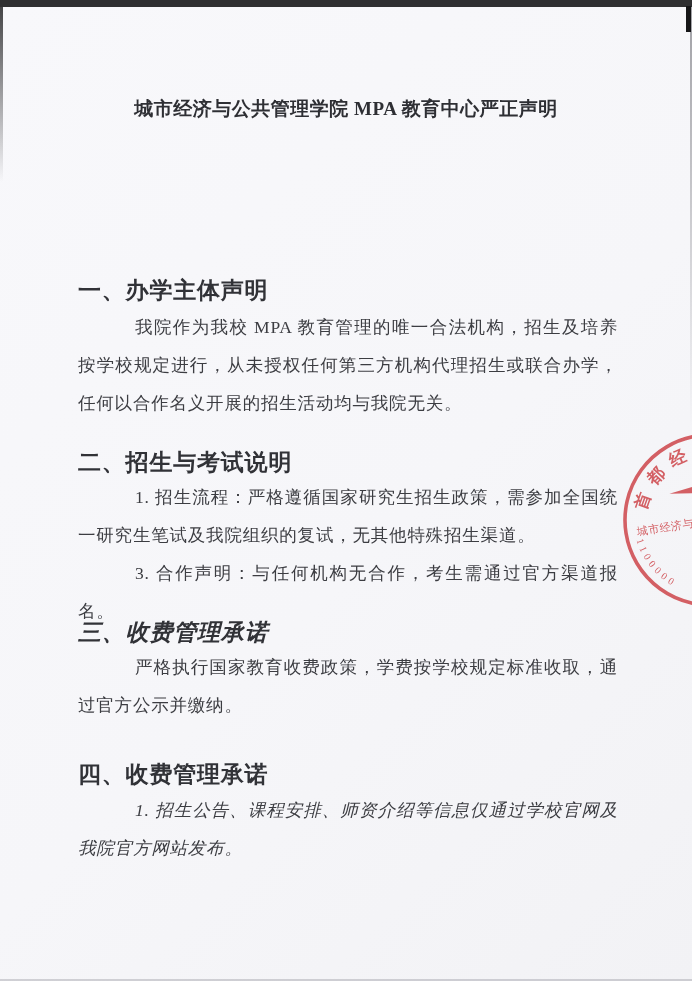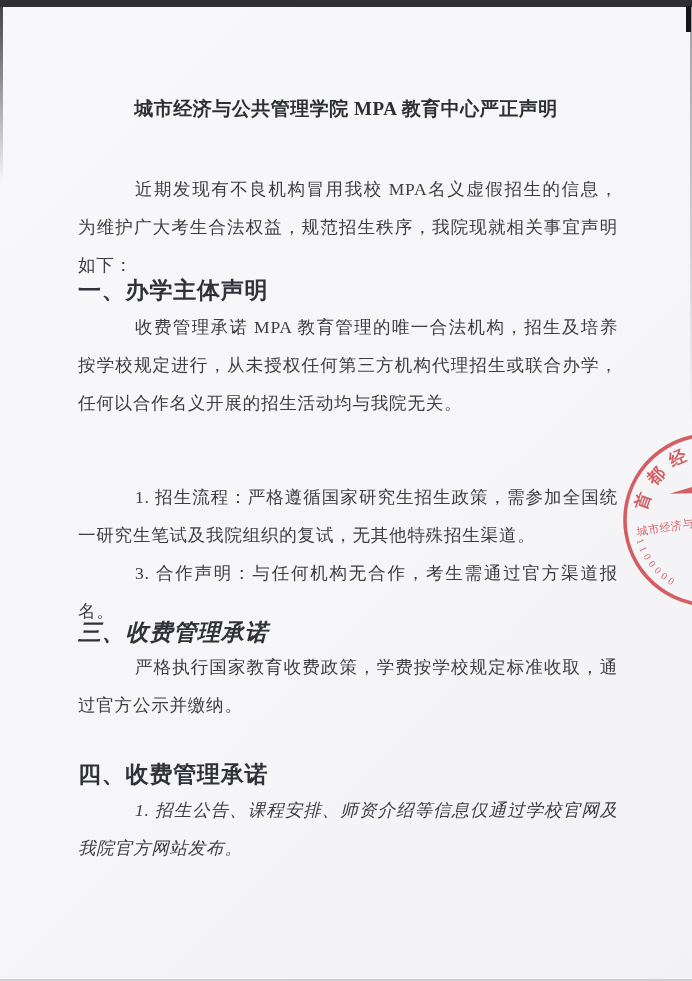--- a/index.html
+++ b/index.html
@@ -48,25 +48,25 @@
 <div class="page">
 
   <div class="edge-top"></div>
   <div class="edge-left"></div>
   <div class="edge-right-line"></div>
   <div class="edge-right-mark"></div>
   <div class="edge-bottom"></div>
 
   <div class="title">城市经济与公共管理学院 MPA 教育中心严正声明</div>
 
-  <div class="para intro">近期发现有不良机构冒用我校 MPA名义虚假招生的信息，为维护广大考生合法权益，规范招生秩序，我院现就相关事宜声明如下：</div>
 
   <div class="heading h1">一、办学主体声明</div>
-  <div class="para p1">收费管理承诺 MPA 教育管理的唯一合法机构，招生及培养按学校规定进行，从未授权任何第三方机构代理招生或联合办学，任何以合作名义开展的招生活动均与我院无关。</div>
+  <div class="para p1">我院作为我校 MPA 教育管理的唯一合法机构，招生及培养按学校规定进行，从未授权任何第三方机构代理招生或联合办学，任何以合作名义开展的招生活动均与我院无关。</div>
 
+  <div class="heading h2">二、招生与考试说明</div>
   <div class="para p2a">1. 招生流程：严格遵循国家研究生招生政策，需参加全国统一研究生笔试及我院组织的复试，无其他特殊招生渠道。</div>
   <div class="para p2b">3. 合作声明：与任何机构无合作，考生需通过官方渠道报名。</div>
 
   <div class="heading h3">三、收费管理承诺</div>
   <div class="para p3">严格执行国家教育收费政策，学费按学校规定标准收取，通过官方公示并缴纳。</div>
 
   <div class="heading h4">四、收费管理承诺</div>
   <div class="para p4">1. 招生公告、课程安排、师资介绍等信息仅通过学校官网及我院官方网站发布。</div>
 
   <svg class="seal" viewBox="0 0 200 230">

